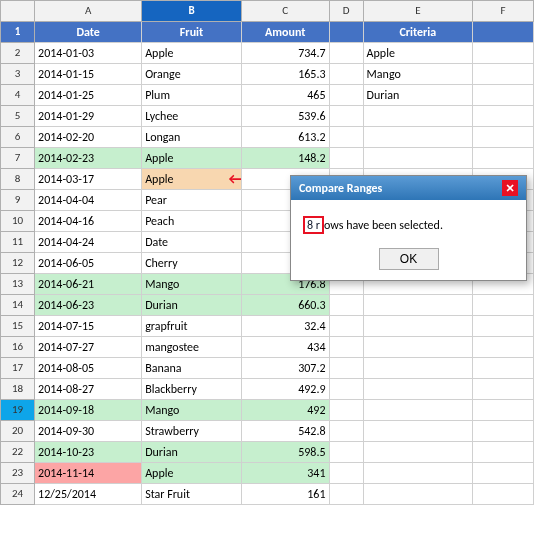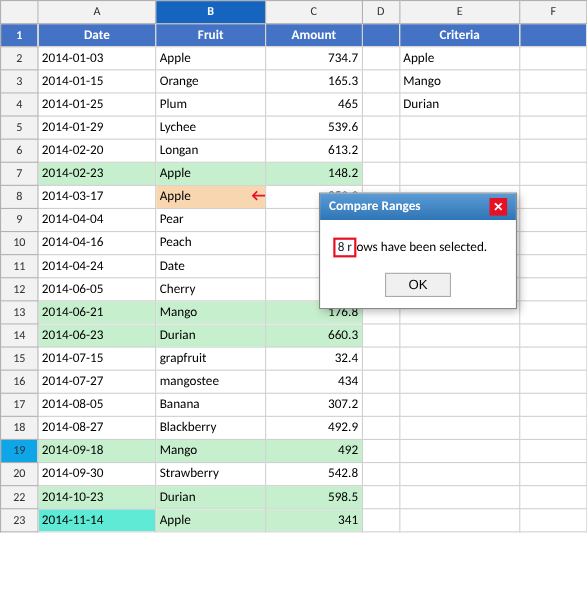--- a/index.html
+++ b/index.html
@@ -87,21 +87,21 @@
     }
 
     
     .dialog-overlay {
       position: absolute;
       top: 175px;
       left: 290px;
       background: #fff;
       border: 1px solid #888;
       box-shadow: 3px 3px 8px rgba(0,0,0,0.3);
-      width: 180px;
+      width: 237px;
       padding: 0;
       z-index: 10;
     }
 
     .dialog-title-bar {
       background: linear-gradient(to bottom, #5b9bd5, #2e75b6);
       color: #fff;
       padding: 4px 8px;
       font-size: 12px;
       font-weight: bold;
@@ -373,23 +373,32 @@
           <td class="row-num" style="background: rgb(242, 242, 242);">22</td>
           <td class="data-cell" style="background: rgb(198, 239, 206);">2014-10-23</td>
           <td class="data-cell col-b-cell" style="background: rgb(198, 239, 206); position: relative;">Durian</td>
           <td class="data-cell text-right" style="background: rgb(198, 239, 206);">598.5</td>
           <td></td>
           <td></td>
           <td></td>
         </tr>
         <tr>
           <td class="row-num" style="background: rgb(242, 242, 242);">23</td>
-          <td class="data-cell" style="background: #5eead4;">2014-11-14</td>
+          <td class="data-cell" style="background: #fca5a5;">2014-11-14</td>
           <td class="data-cell col-b-cell" style="background: rgb(198, 239, 206); position: relative;">Apple</td>
           <td class="data-cell text-right" style="background: rgb(198, 239, 206);">341</td>
+          <td></td>
+          <td></td>
+          <td></td>
+        </tr>
+        <tr>
+          <td class="row-num">24</td>
+          <td class="data-cell" style="">12/25/2014</td>
+          <td class="data-cell col-b-cell" style="position: relative;">Star Fruit</td>
+          <td class="data-cell text-right" style="">161</td>
           <td></td>
           <td></td>
           <td></td>
         </tr>
       </tbody>
   </table>
 </div>
 
 <div class="dialog-overlay">
   <div class="dialog-title-bar">

